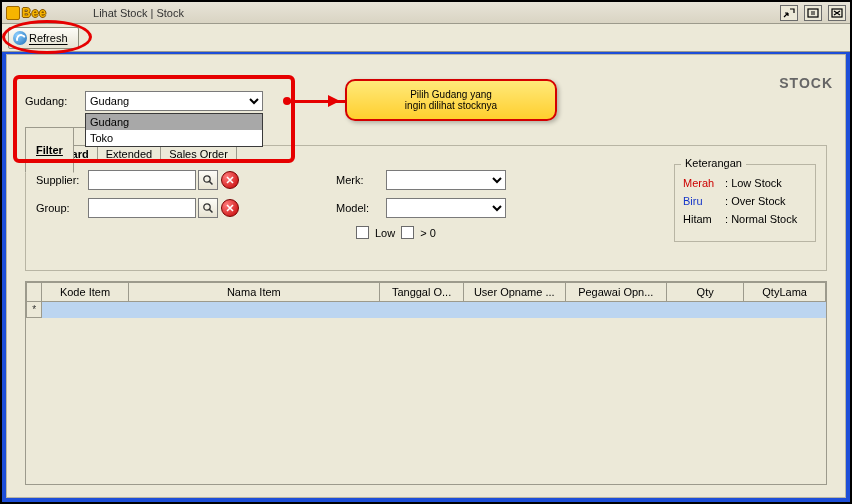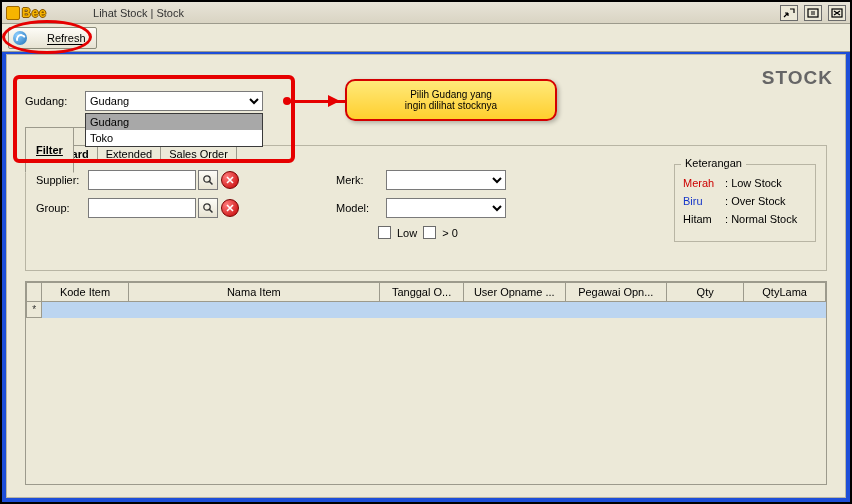--- a/index.html
+++ b/index.html
@@ -10,29 +10,29 @@
   .titlebar { height: 22px; background: linear-gradient(#e8e4d8,#d9d4c3); border-bottom: 1px solid #9c9a8c; display: flex; align-items: center; padding: 0 4px; font-size: 11px; color: #333; }
   .bee-badge { width: 14px; height: 14px; background:#f7b500; border:1px solid #a06800; border-radius:2px; display:inline-block; margin-right:2px;}
   .bee-text { color:#f7b500; font-weight:bold; text-shadow:-1px 0 #8a5a00,1px 0 #8a5a00,0 -1px #8a5a00,0 1px #8a5a00; font-size:12px; letter-spacing:1px;}
   .title-text { margin-left: 6px; padding-left: 40px; }
   .win-controls { margin-left:auto; display:flex; gap:6px; }
   .win-btn { width:18px; height:16px; background:#ECE9D8; border:1px solid #6b6b6b; display:flex; align-items:center; justify-content:center; cursor:pointer; font-size:10px; font-family:Arial;}
   .win-btn svg { display:block; }
 
   
   .toolbar { height: 28px; border-bottom:1px solid #9c9a8c; background:#ECE9D8; display:flex; align-items:center; padding:0 6px; position:relative;}
-  .tool-btn { height: 22px; border:1px solid #8b8b7a; background:linear-gradient(#fdfcf7,#e7e3d2); border-radius:2px; display:flex; align-items:center; padding:0 10px 0 4px; cursor:pointer; gap:20px;}
+  .tool-btn { height: 22px; border:1px solid #8b8b7a; background:linear-gradient(#fdfcf7,#e7e3d2); border-radius:2px; display:flex; align-items:center; padding:0 10px 0 4px; cursor:pointer; gap:2px;}
   .tool-btn .ico { width:14px; height:14px; border-radius:50%; background:radial-gradient(circle at 30% 30%, #8fd0ff, #1e6fb8); position:relative;}
   .tool-btn .ico::after{content:"";position:absolute;left:3px;top:3px;width:6px;height:6px;border:2px solid #fff;border-right-color:transparent;border-bottom-color:transparent;border-radius:50%;transform:rotate(20deg);}
   .tool-btn span { font-size:11px; text-decoration: underline; text-underline-offset:2px;}
   .oval-mark { position:absolute; left:0px; top:-4px; width:90px; height:34px; border:3px solid #e60000; border-radius:50%/50%; pointer-events:none;}
 
   
   .app-body { position:absolute; left:4px; right:4px; top:52px; bottom:4px; background:#ECE9D8; border:1px solid #b8b5a4;}
-  .stock-label { position:absolute; right:12px; top:12px; font-weight:bold; color:#666; font-size:19px; letter-spacing:1px;}
+  .stock-label { position:absolute; right:12px; top:20px; font-weight:bold; color:#666; font-size:14px; letter-spacing:1px;}
 
   
   .red-rect { position:absolute; left:6px; top:20px; width:282px; height:88px; border:4px solid #e60000; border-radius:6px; pointer-events:none; z-index:5;}
 
   
   .callout { position:absolute; left:338px; top:24px; width:212px; background:linear-gradient(#ffe97a,#ffcf2e); border:2px solid #d40000; border-radius:10px; padding:8px 12px; font-size:10px; color:#000; text-align:center; box-shadow:2px 2px 4px rgba(0,0,0,.25); z-index:6;}
   .arrow-line { position:absolute; left:280px; top:45px; width:58px; height:3px; background:#e60000; z-index:6;}
   .arrow-line::after{content:"";position:absolute;right:-1px;top:-5px;border:6px solid transparent;border-left:12px solid #e60000;}
   .arrow-line::before{content:"";position:absolute;right:54px;top:-3px;width:8px;height:8px;border-radius:50%;background:#e60000;}
 
@@ -65,21 +65,21 @@
   .fcol1 label { width:52px;}
   .fcol1 input { width:108px;}
   .lookup-btn { width:20px; height:20px; border:1px solid #7a7a7a; background:linear-gradient(#fdfcf7,#e7e3d2); margin-left:2px; cursor:pointer; display:inline-flex; align-items:center; justify-content:center;}
   .lookup-btn svg,.del-btn svg{display:block;}
   .del-btn { width:18px; height:18px; margin-left:3px; background:radial-gradient(circle at 30% 30%,#ff7a7a,#c20000); border-radius:50%; border:1px solid #7a0000; cursor:pointer; display:inline-flex; align-items:center; justify-content:center; color:#fff; font-size:11px;}
 
   .fcol2 { position:absolute; left:300px; top:2px;}
   .fcol2 .fr { display:flex; align-items:center; margin-bottom:8px;}
   .fcol2 label { width:50px;}
   .fcol2 select { width:120px;}
-  .chk-row { display:flex; align-items:center; gap:6px; margin-top:4px; margin-left:42px;}
+  .chk-row { display:flex; align-items:center; gap:6px; margin-top:4px; margin-left:20px;}
   .chk { width:13px; height:13px; border:1px solid #6b6b6b; background:#fff; display:inline-block;}
 
   .keterangan { position:absolute; right:0px; top:-4px; width:142px; border:1px solid #b8b5a4; padding:6px 8px 16px 8px;}
   .keterangan .ket-title { position:absolute; top:-8px; left:6px; background:#ECE9D8; padding:0 4px; color:#000;}
   .ket-row { display:flex; margin-top:6px;}
   .ket-row .k { width:42px;}
   .merah{color:#c00;} .biru{color:#1536c9;} .hitam{color:#000;}
 
   
   .grid-wrap { position:absolute; left:18px; right:18px; top:226px; bottom:12px; border:1px solid #9c9a8c; background:#ECE9D8;}

